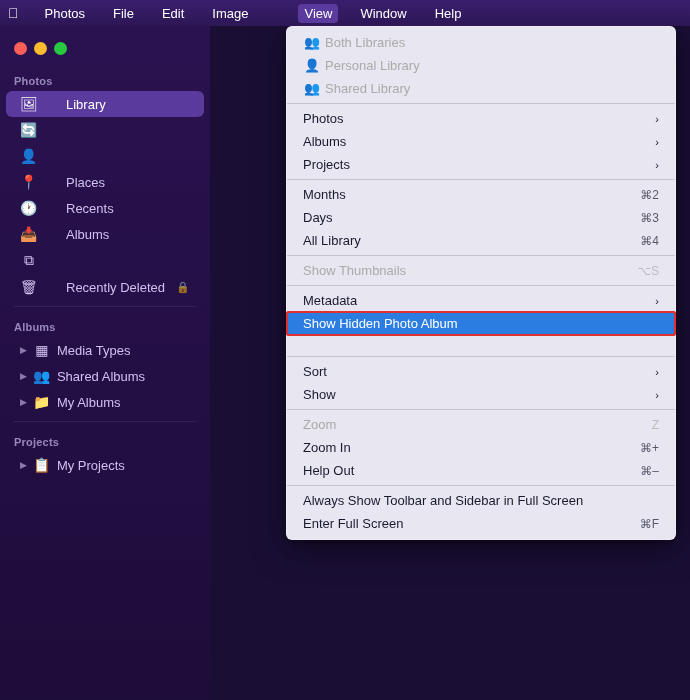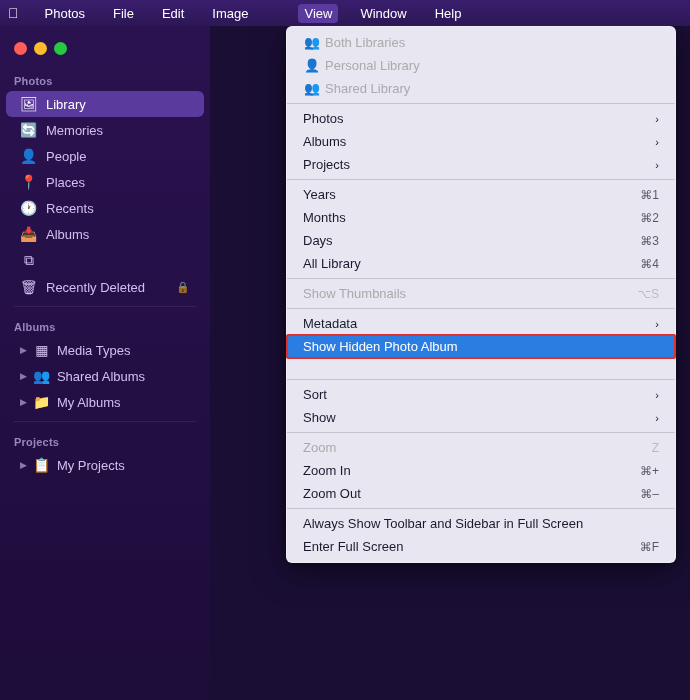--- a/index.html
+++ b/index.html
@@ -94,21 +94,21 @@
     .sidebar-item.selected {
       background: #5b3a9e;
       color: #fff;
     }
     .sidebar-item .icon {
       font-size: 14px;
       width: 18px;
       text-align: center;
       flex-shrink: 0;
     }
-    .sidebar-item .label { flex: 1; }
+    .sidebar-item .label { flex: 1; margin-left: 20px; }
     .sidebar-item .lock-icon {
       font-size: 11px;
       opacity: 0.6;
       margin-left: auto;
     }
 
     .sidebar-group-item {
       display: flex;
       align-items: center;
       gap: 6px;
@@ -249,26 +249,24 @@
 
     <div class="sidebar-section-label">Photos</div>
 
     <div class="sidebar-item selected">
       <span class="icon">🖼</span>
       <span class="label">Library</span>
     </div>
 
     <div class="sidebar-item">
       <span class="icon">🔄</span>
-      <span class="label">Memories</span>
     </div>
 
     <div class="sidebar-item">
       <span class="icon">👤</span>
-      <span class="label">People</span>
     </div>
 
     <div class="sidebar-item">
       <span class="icon">📍</span>
       <span class="label">Places</span>
     </div>
 
     <div class="sidebar-item">
       <span class="icon">🕐</span>
       <span class="label">Recents</span>
@@ -351,24 +349,20 @@
           <span class="arrow">›</span>
         </div>
         <div class="menu-item">
           <span>Projects</span>
           <span class="arrow">›</span>
         </div>
 
         <div class="menu-separator"></div>
 
         <div class="menu-item">
-          <span>Years</span>
-          <span class="shortcut">⌘1</span>
-        </div>
-        <div class="menu-item">
           <span>Months</span>
           <span class="shortcut">⌘2</span>
         </div>
         <div class="menu-item">
           <span>Days</span>
           <span class="shortcut">⌘3</span>
         </div>
         <div class="menu-item">
           <span>All Library</span>
           <span class="shortcut">⌘4</span>
@@ -411,21 +405,21 @@
 
         <div class="menu-item disabled">
           <span>Zoom</span>
           <span class="shortcut">Z</span>
         </div>
         <div class="menu-item">
           <span>Zoom In</span>
           <span class="shortcut">⌘+</span>
         </div>
         <div class="menu-item">
-          <span>Zoom Out</span>
+          <span>Help Out</span>
           <span class="shortcut">⌘–</span>
         </div>
 
         <div class="menu-separator"></div>
 
         <div class="menu-item">
           <span>Always Show Toolbar and Sidebar in Full Screen</span>
         </div>
         <div class="menu-item">
           <span>Enter Full Screen</span>

